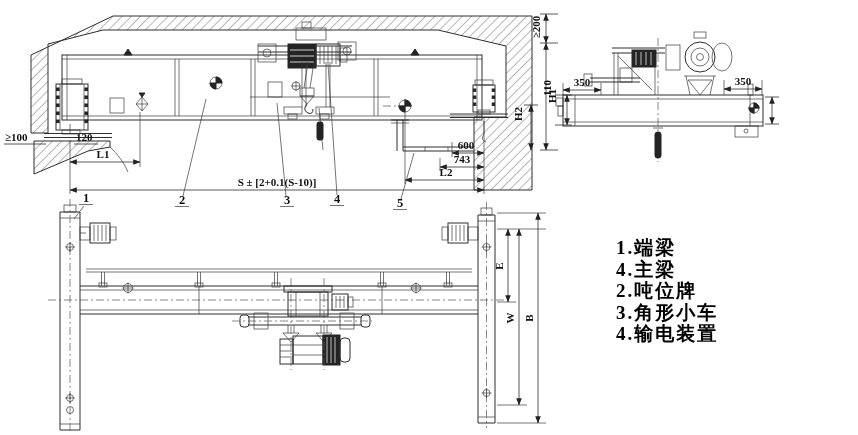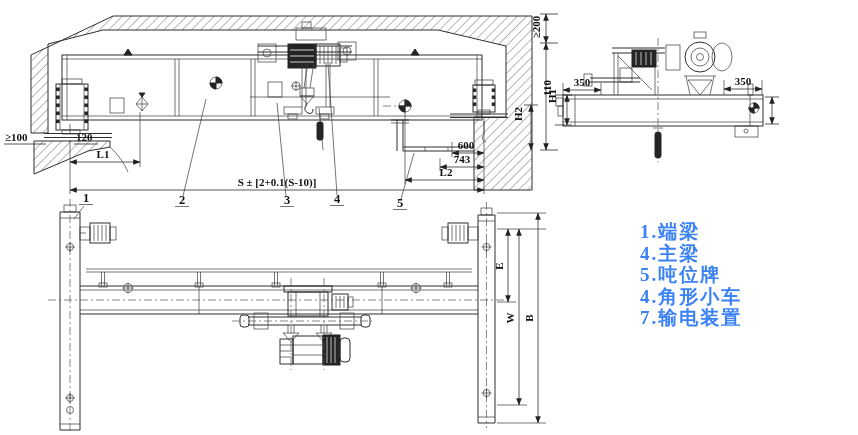--- a/index.html
+++ b/index.html
@@ -7,21 +7,21 @@
          font-family:"Liberation Serif",serif;}
   svg{position:absolute;left:0;top:0;}
   .ln{stroke:#2e2e2e;fill:none;stroke-width:1;}
   .tn{stroke:#3a3a3a;fill:none;stroke-width:.7;}
   .cl{stroke:#555;fill:none;stroke-width:.7;stroke-dasharray:8 3 2 3;}
   .dim{stroke:#2e2e2e;fill:none;stroke-width:.8;}
   .ht{fill:url(#hatch);stroke:#2e2e2e;stroke-width:1;}
   .dk{fill:#242424;stroke:#242424;}
   .dimtxt{font:bold 11px "Liberation Serif",serif;fill:#111;}
   .co{font:bold 12.5px "Liberation Serif",serif;fill:#111;}
-  #legend{position:absolute;left:616px;top:221px;color:#3b82f6;margin-left:24px;}
+  #legend{position:absolute;left:616px;top:237px;color:#000000;}
   .legend-row{font:bold 19px "Liberation Serif",serif;letter-spacing:2px;line-height:21.5px;white-space:nowrap;}
 </style>
 </head>
 <body>
 
 <div id="stage">
 <svg width="858" height="435" viewBox="0 0 858 435">
   <defs>
     <pattern id="hatch" width="6.5" height="6.5" patternUnits="userSpaceOnUse" patternTransform="rotate(45)">
       <line x1="0" y1="0" x2="0" y2="6.5" stroke="#4a4a4a" stroke-width=".8"></line>
@@ -477,17 +477,17 @@
 
     <text class="co" x="400" y="207" text-anchor="middle">5</text>
     <line class="tn" x1="393" y1="209.5" x2="407" y2="209.5"></line>
     <line class="tn" x1="401" y1="199" x2="414" y2="153"></line>
   </g>
 </svg>
 
 <div id="legend">
   <div class="legend-row">1.端梁</div>
   <div class="legend-row">4.主梁</div>
-  <div class="legend-row">5.吨位牌</div>
-  <div class="legend-row">4.角形小车</div>
-  <div class="legend-row">7.输电装置</div>
+  <div class="legend-row">2.吨位牌</div>
+  <div class="legend-row">3.角形小车</div>
+  <div class="legend-row">4.输电装置</div>
 </div>
 </div>
 
 </body></html>

